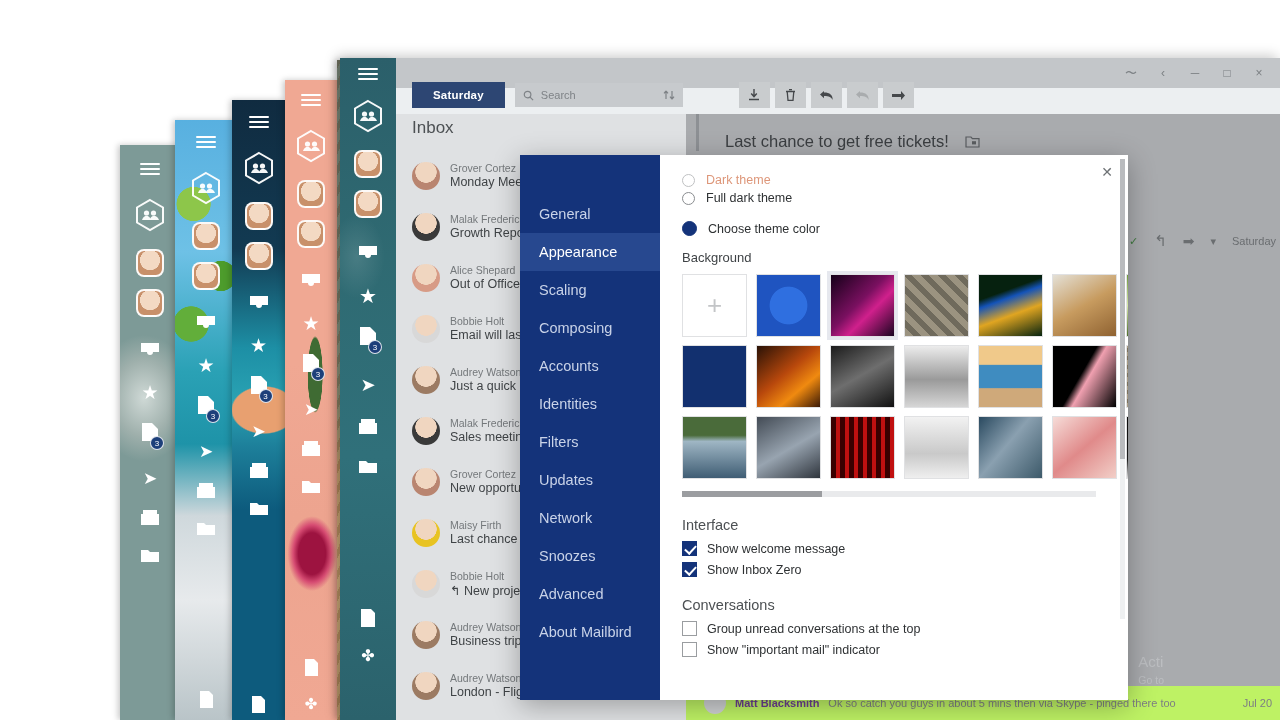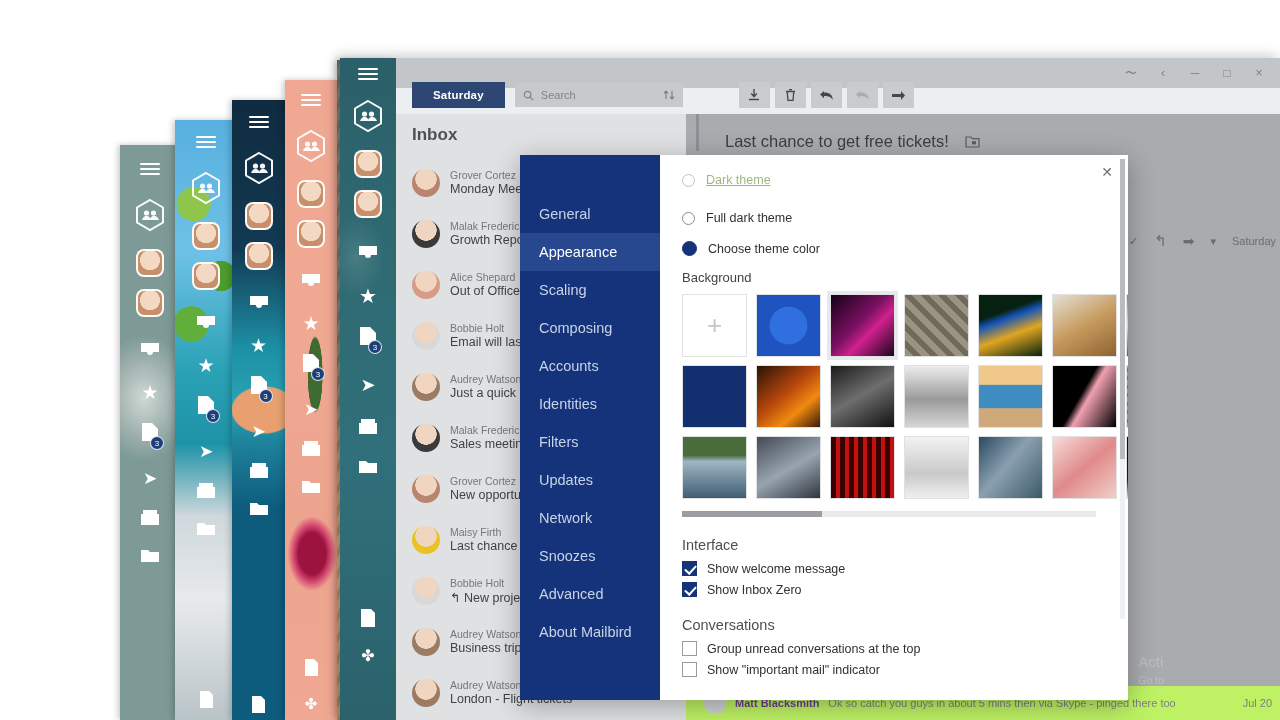--- a/index.html
+++ b/index.html
@@ -61,21 +61,21 @@
     width:168px; height:24px; background:#c7cacd; display:flex; align-items:center;
     padding:0 8px; gap:7px; color:#7f8387; font-size:11px;
   }
   .searchbox .grow { flex:1; }
   .msgtools { display:flex; gap:5px; margin-left:46px; }
   .msgtool { width:31px; height:26px; background:#c9ccce; display:flex; align-items:center;
              justify-content:center; color:#45484b; }
   .msgtool.dim { color:#a9acae; }
 
   .listpane { position:absolute; left:56px; top:56px; width:290px; bottom:0; background:#dfe1e3; }
-  .listpane h2 { font-size:17px; font-weight:bold; color:#4d5154; padding:11px 0 12px 16px; }
+  .listpane h2 { font-size:17px; font-weight:normal; color:#4d5154; padding:4px 0 12px 16px; }
   .mailrow { display:flex; gap:10px; padding:7px 12px 7px 16px; height:51px; align-items:center; }
   .mailrow .av { width:28px; height:28px; border-radius:50%; background-size:cover;
                  background-position:center; flex:0 0 28px; }
   .mailrow .txt { overflow:hidden; }
   .mailrow .from { font-size:10.5px; color:#74787b; white-space:nowrap; }
   .mailrow .subj { font-size:12.5px; color:#3f4346; white-space:nowrap; margin-top:1px; }
 
   .readpane { position:absolute; left:346px; top:56px; right:0; bottom:0; background:#a9abae; }
   .readhdr { padding:18px 0 0 26px; border-left:3px solid #8d9094; margin-left:10px; }
   .readhdr .subject { font-size:16.5px; color:#3b3e41; display:flex; align-items:center; gap:16px; }
@@ -101,21 +101,21 @@
     background:#fff; box-shadow:0 6px 26px rgba(0,0,0,.3); display:flex; overflow:hidden;
   }
   .snav { width:140px; background:#14337a; padding-top:40px; flex:0 0 140px; }
   .snav .item { color:#c9d3e8; font-size:14.5px; padding:11px 0 11px 19px; }
   .snav .item.active { background:#27488f; color:#fff; }
   .sbody { flex:1; position:relative; padding:18px 22px 0 22px; overflow:hidden; }
   .closebtn { position:absolute; right:10px; top:6px; width:22px; height:22px;
               color:#6e7275; font-size:14px; display:flex; align-items:center; justify-content:center; }
   .radiorow { display:flex; align-items:center; gap:11px; font-size:12.5px; color:#2e3133;
               margin-bottom:4px; }
-  .radiorow.clip { color:#4d7c0f; opacity:.55; margin-bottom:24px;text-decoration:underline; }
+  .radiorow.clip { color:#c2410c; opacity:.55; margin-bottom:4px; }
   .rd { width:13px; height:13px; border-radius:50%; border:1.5px solid #8a8d90; flex:0 0 13px; }
   .rd.filled { background:#14337a; border-color:#14337a; width:15px; height:15px; flex:0 0 15px; }
   .sectitle { font-size:13px; color:#3f4346; margin:14px 0 9px 0; }
   .thumbgrid { display:grid; grid-template-columns: repeat(7, 65px); gap:8px 9px; }
   .thumb { width:65px; height:63px; background-size:cover; background-position:center;
            border:1px solid #e0e1e3; }
   .thumb.add { display:flex; align-items:center; justify-content:center; color:#c3c5c7; font-size:26px;
                background:#fff; }
   .thumb.sel { outline:3px solid #e6e8ee; }
   .hscroll { margin:12px 0 0 0; height:6px; background:#e9eaec; width:414px; }

